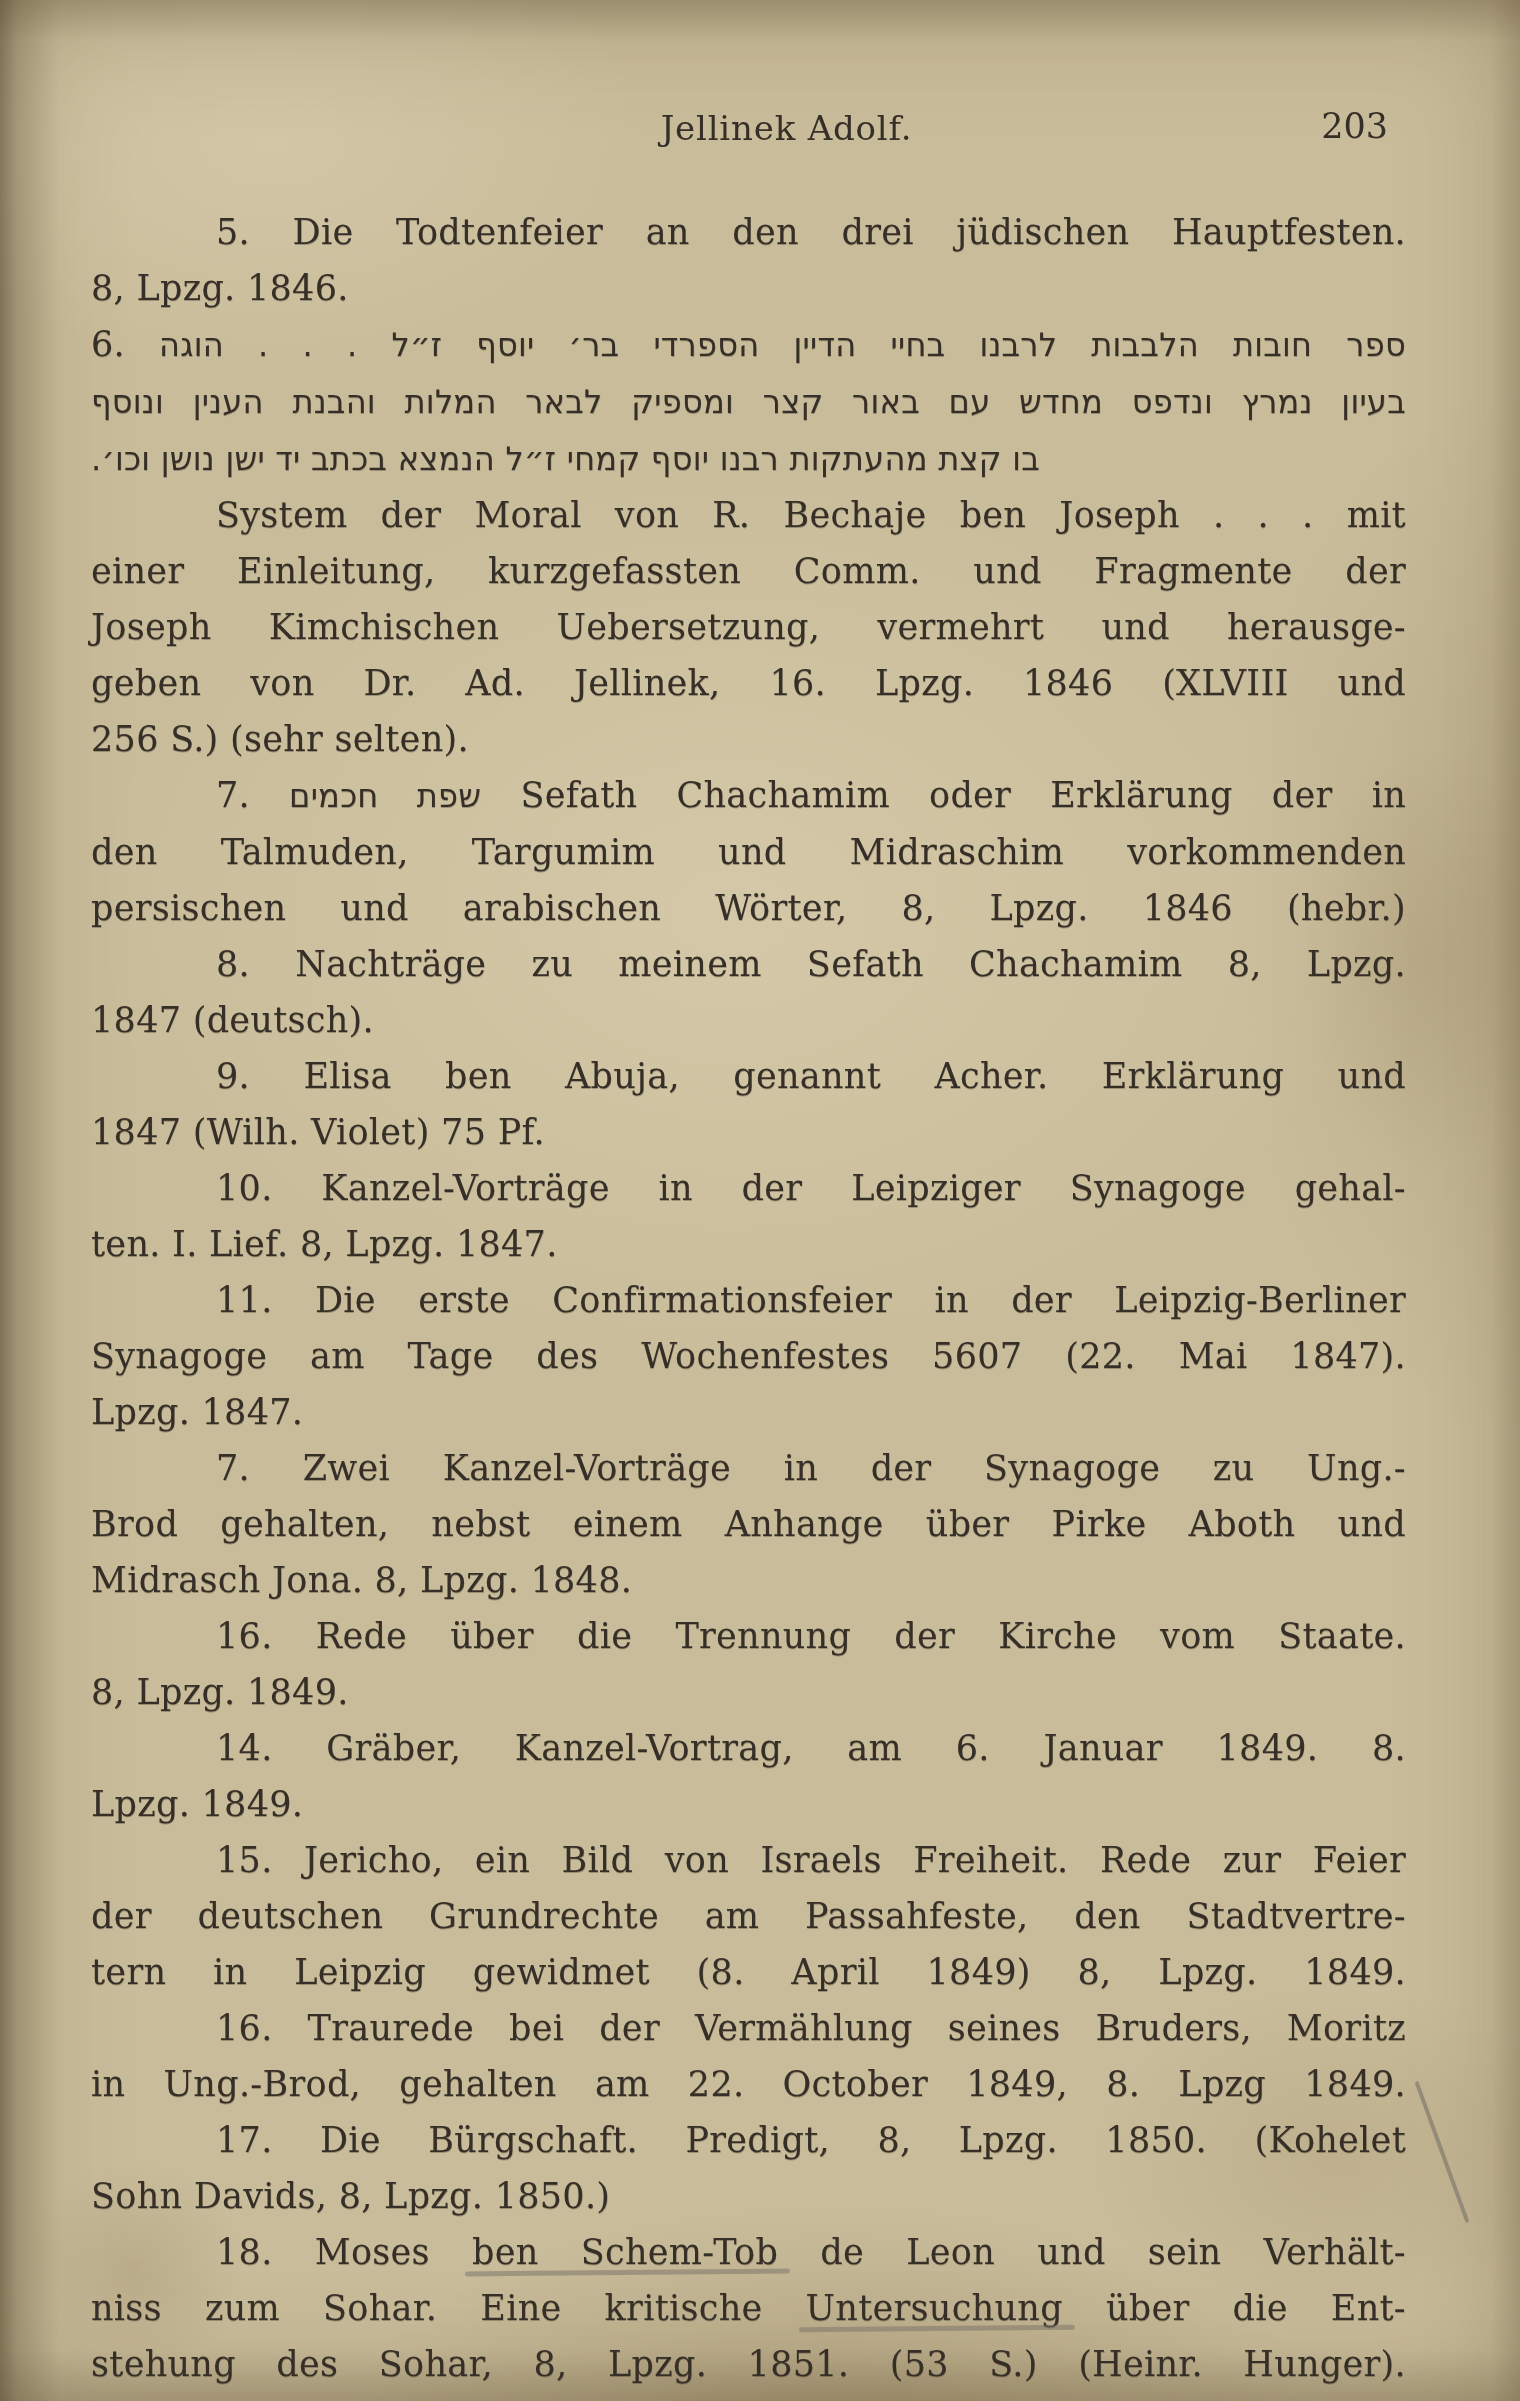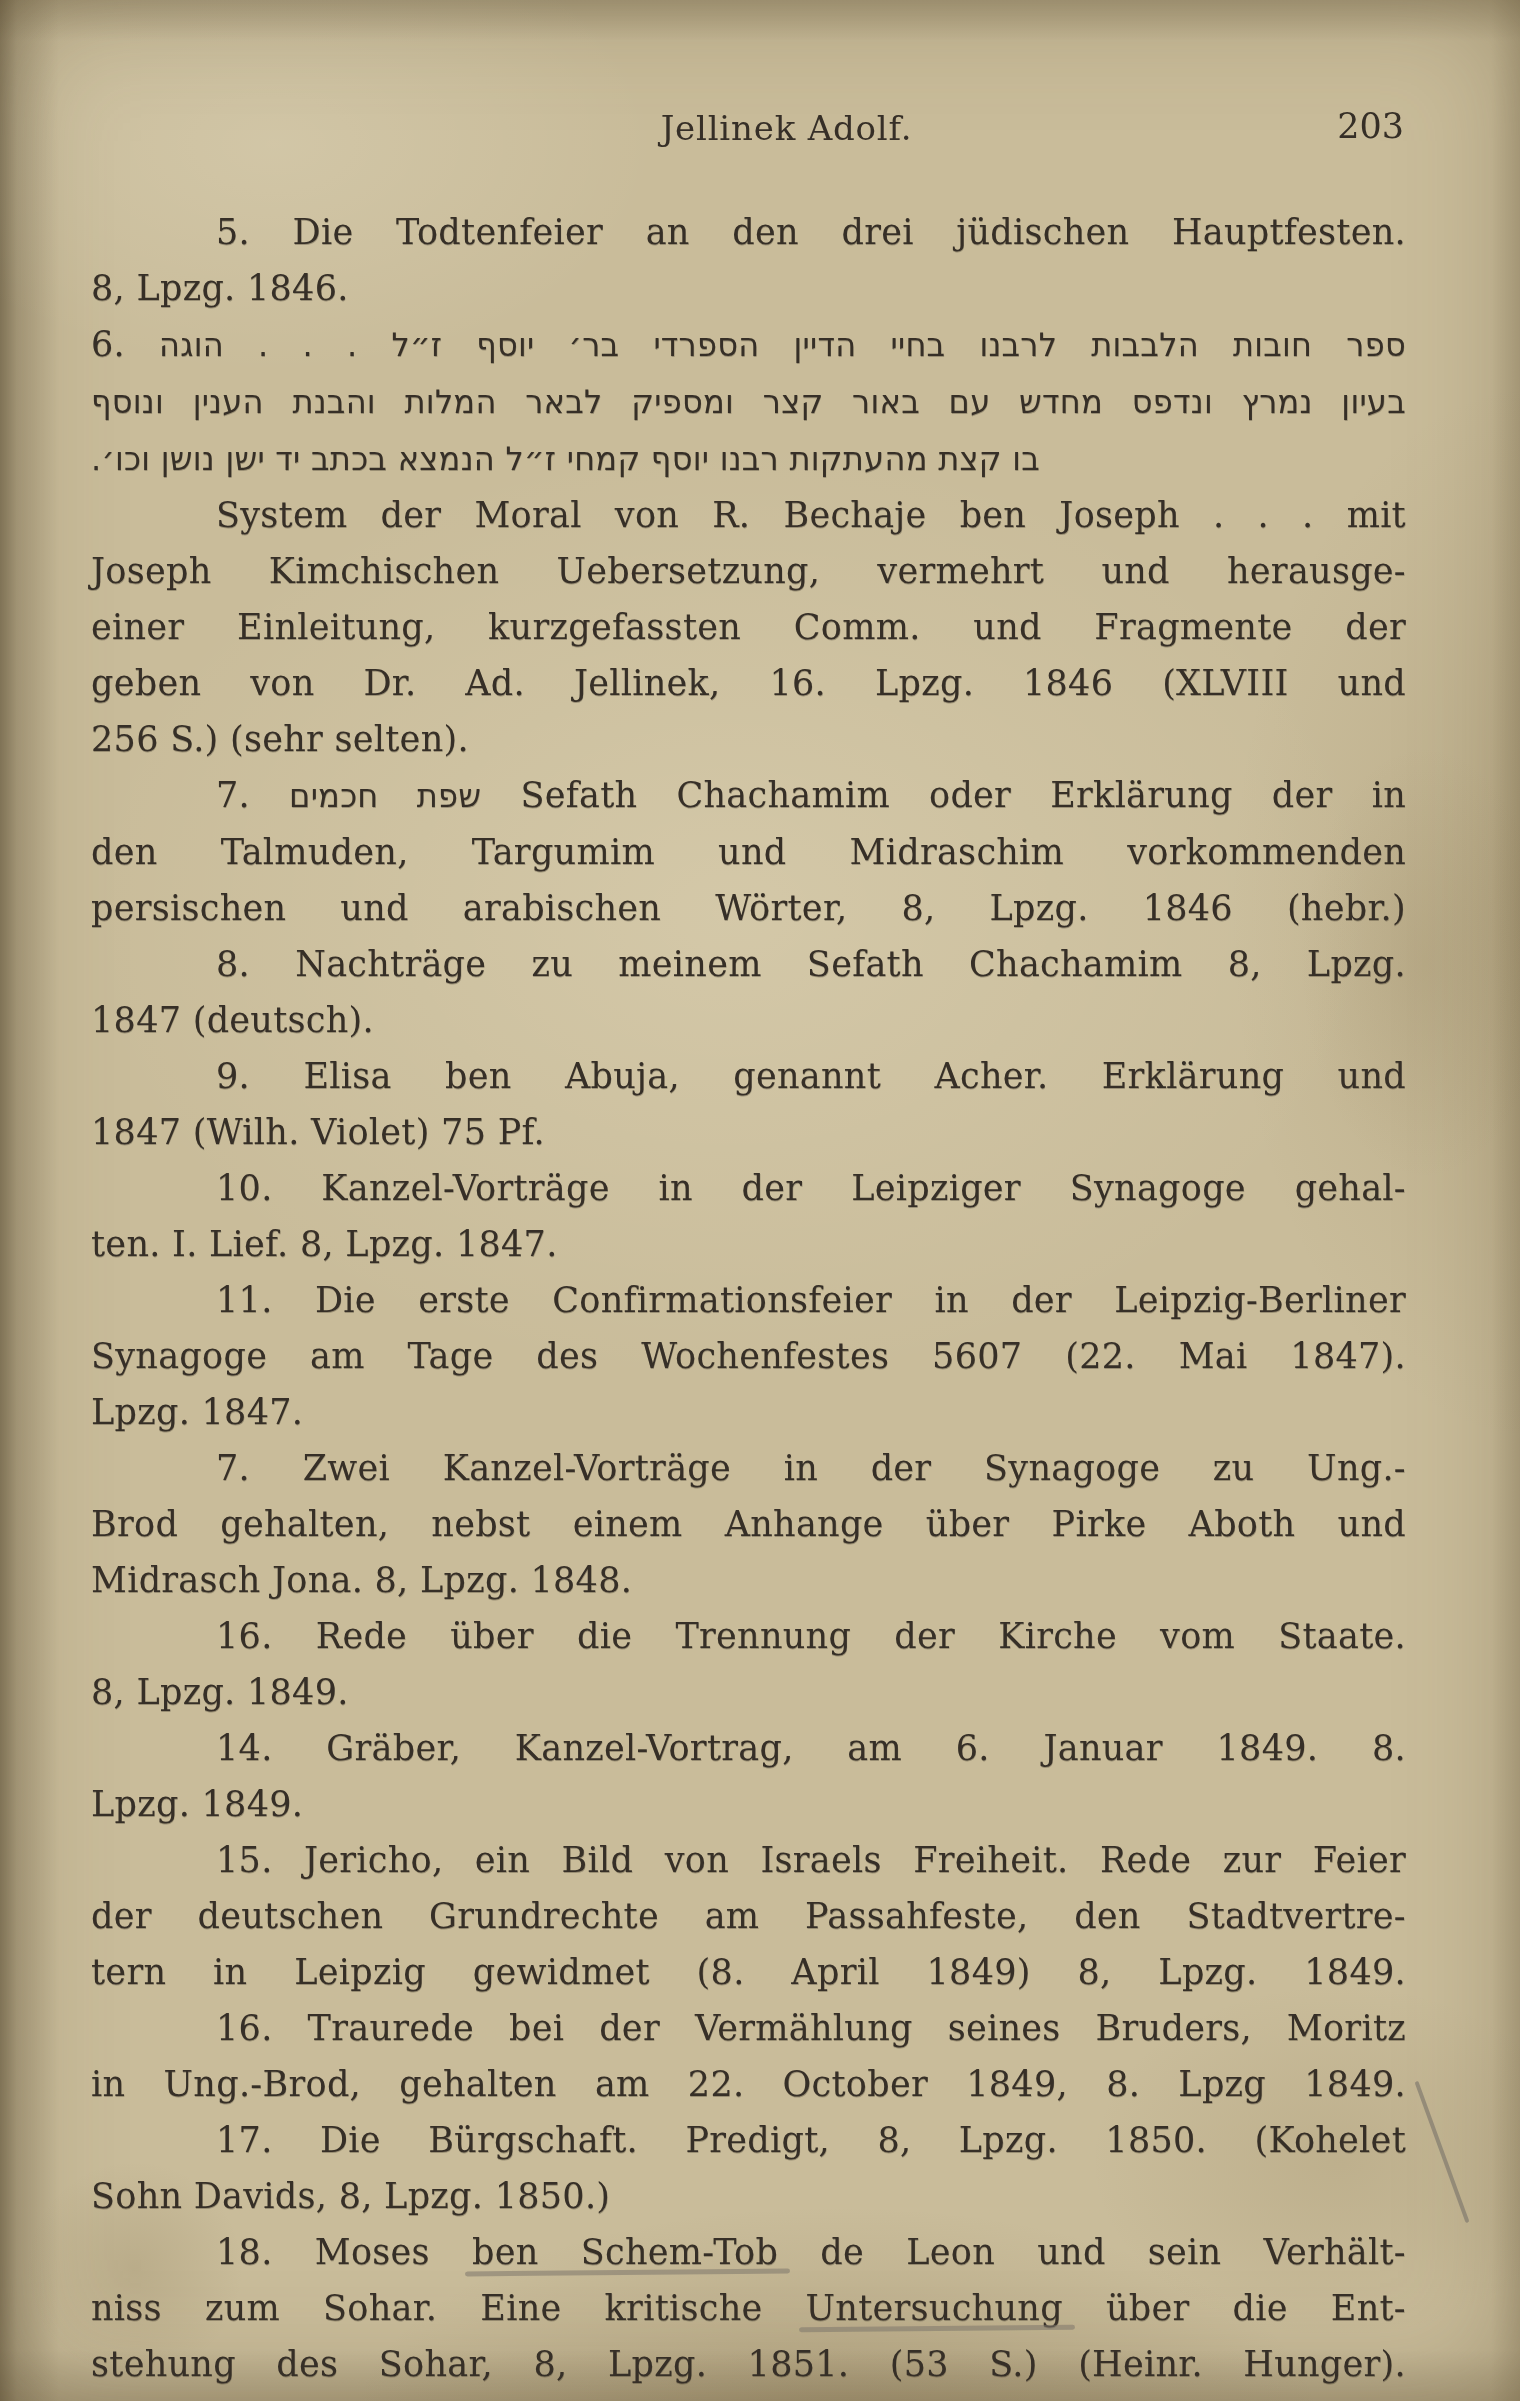--- a/index.html
+++ b/index.html
@@ -32,21 +32,21 @@
     top: 108px;
     width: 1315px;
   }
 
   .header { position: relative; height: 47px; font-size: 34px; }
   .header .title {
     position: absolute; left: 50%; transform: translateX(-50%);
     letter-spacing: 0.8px;
     margin-left: 38px;
   }
-  .header .pagenum { position: absolute; right: 2px; top: -1.7px; font-size: 35px; }
+  .header .pagenum { position: absolute; right: 18px; top: -1.7px; font-size: 35px; }
 
   #blocks { margin-top: 49px; }
 
   .line {
     font-size: 35px;
     line-height: 56px;
     letter-spacing: 0.3px;
     text-align: left;
     text-shadow: 0.3px 0.6px 0.6px rgba(42,36,28,.30);
   }
@@ -105,22 +105,22 @@
           <div class="line just indent"><span>5. Die Todtenfeier an den drei jüdischen Hauptfesten.</span></div>
           <div class="line"><span>8, Lpzg. 1846.</span></div>
         </div>
         <div class="block">
           <div class="line just" dir="rtl"><span class="he">ספר חובות הלבבות לרבנו בחיי הדיין הספרדי בר׳ יוסף ז״ל . . . הוגה </span><span dir="ltr">6.</span></div>
           <div class="line just" dir="rtl"><span class="he">בעיון נמרץ ונדפס מחדש עם באור קצר ומספיק לבאר המלות והבנת הענין ונוסף</span></div>
           <div class="line" dir="rtl"><span class="he">בו קצת מהעתקות רבנו יוסף קמחי ז״ל הנמצא בכתב יד ישן נושן וכו׳.</span></div>
         </div>
         <div class="block">
           <div class="line just indent"><span>System der Moral von R. Bechaje ben Joseph . . . mit</span></div>
+          <div class="line just"><span>einer Einleitung, kurzgefassten Comm. und Fragmente der</span></div>
           <div class="line just"><span>Joseph Kimchischen Uebersetzung, vermehrt und herausge-</span></div>
-          <div class="line just"><span>einer Einleitung, kurzgefassten Comm. und Fragmente der</span></div>
           <div class="line just"><span>geben von Dr. Ad. Jellinek, 16. Lpzg. 1846 (XLVIII und</span></div>
           <div class="line"><span>256 S.) (sehr selten).</span></div>
         </div>
         <div class="block">
           <div class="line just indent"><span>7. </span><span class="he">שפת חכמים</span><span> Sefath Chachamim oder Erklärung der in</span></div>
           <div class="line just"><span>den Talmuden, Targumim und Midraschim vorkommenden</span></div>
           <div class="line just"><span>persischen und arabischen Wörter, 8, Lpzg. 1846 (hebr.)</span></div>
         </div>
         <div class="block">
           <div class="line just indent"><span>8. Nachträge zu meinem Sefath Chachamim 8, Lpzg.</span></div>

